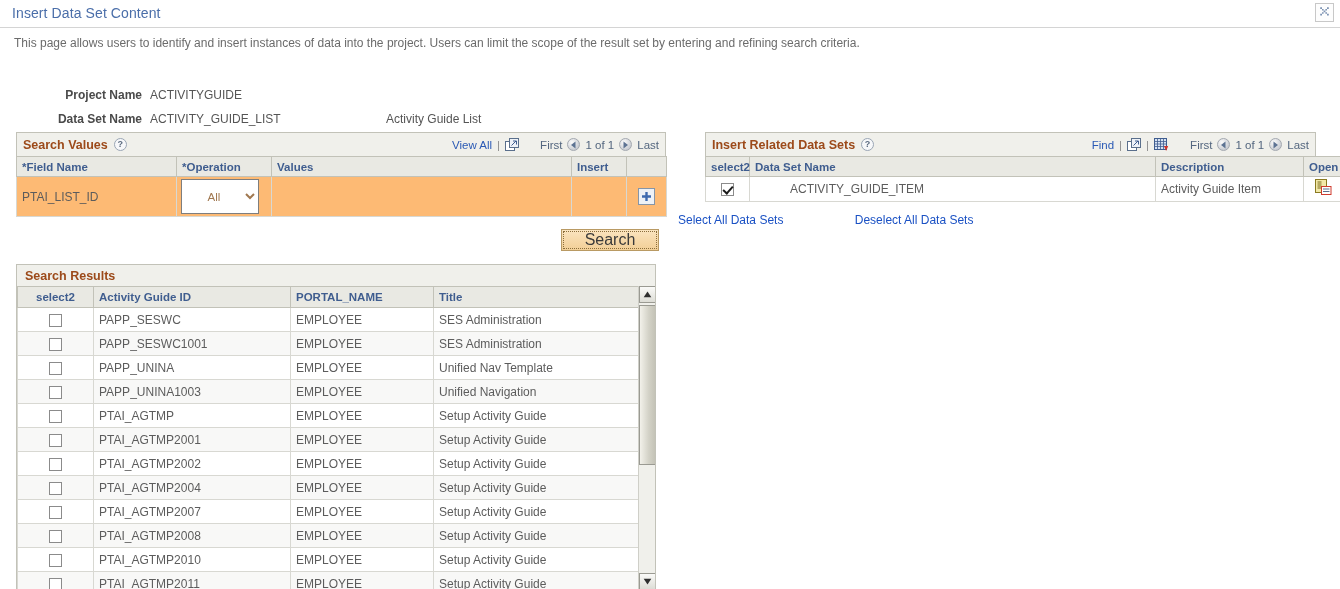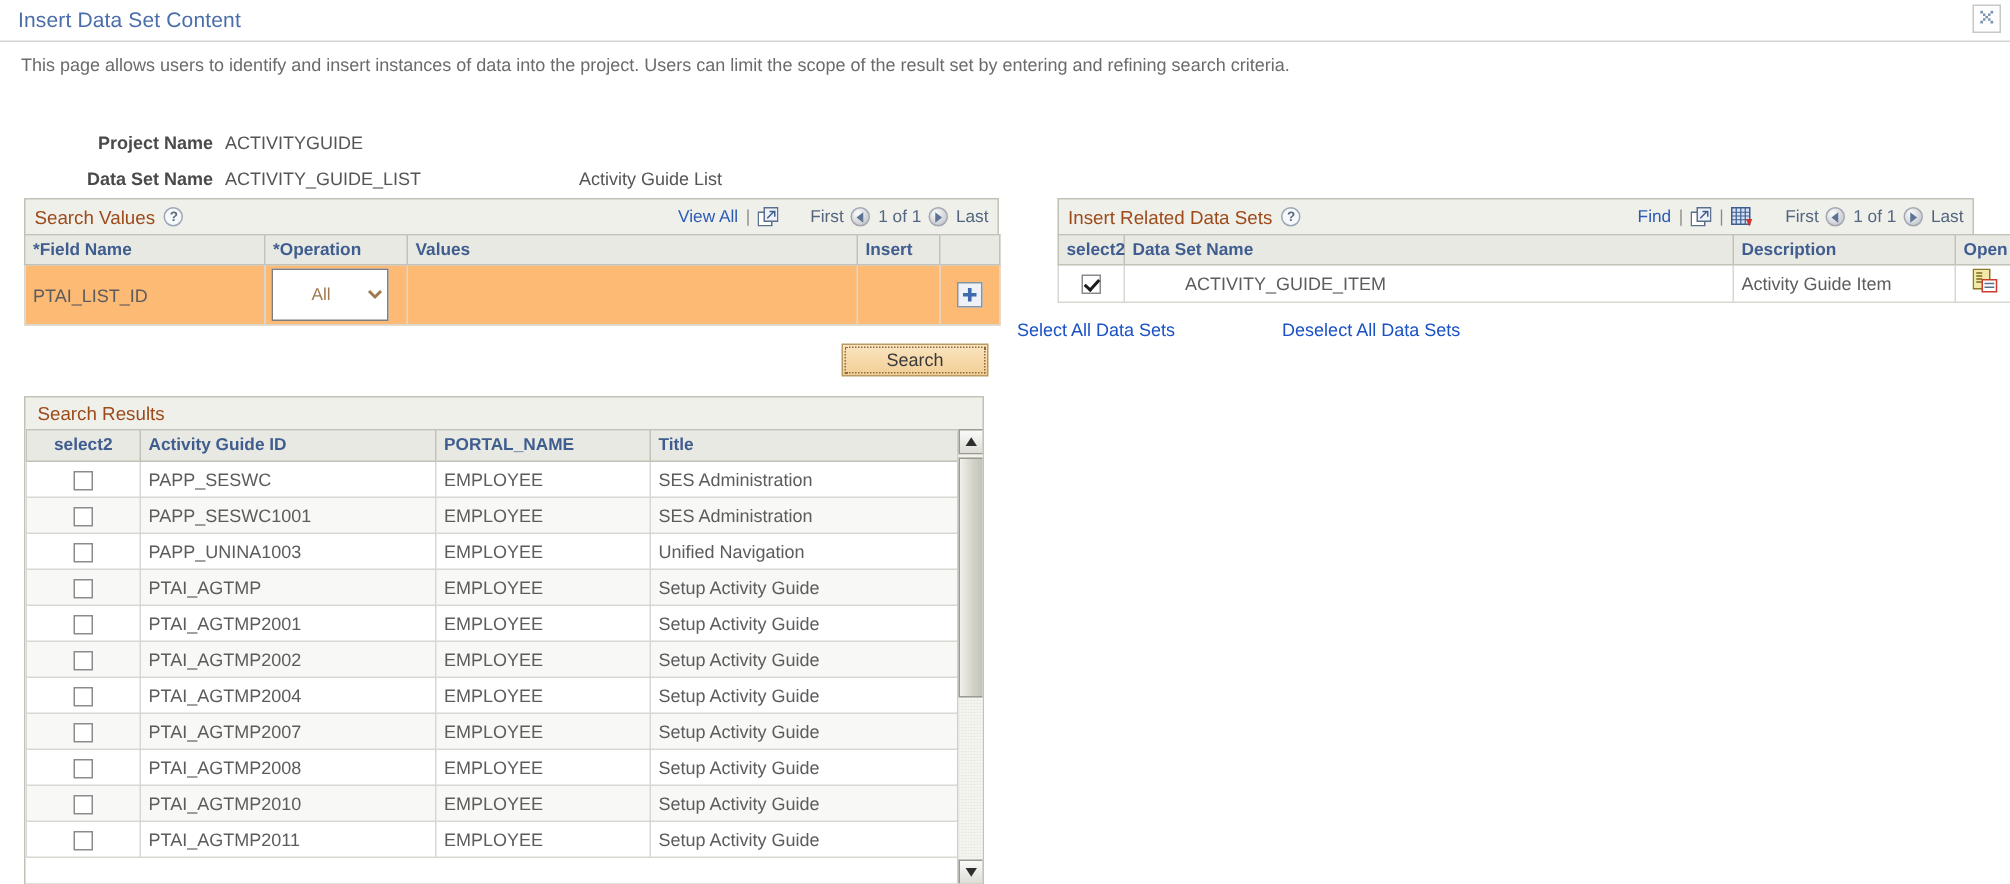--- a/index.html
+++ b/index.html
@@ -71,21 +71,21 @@
   .panel-head {
     height: 24px;
     background: #f0f0eb;
     border: 1px solid #c2c2b8;
     border-bottom: none;
     display: flex;
     align-items: center;
     padding: 0 6px;
   }
   .panel-title {
-    font-weight: normal;
+    font-weight: bold;
     color: #9c4a1a;
     font-size: 12.5px;
     margin-right: 6px;
   }
   .help-icon {
     width: 13px; height: 13px;
     border-radius: 50%;
     border: 1px solid #9aa6b5;
     color: #5b6b80;
     font-size: 9px;
@@ -174,21 +174,21 @@
 
   
   #search-btn {
     position: absolute;
     left: 561px; top: 229px;
     width: 98px; height: 22px;
     background: linear-gradient(to bottom, #fae4c0 0%, #f6d8a8 55%, #f2cf97 100%);
     border: 1px solid #b99a63;
     outline: 1px dotted #8a6d3b;
     outline-offset: -3px;
-    font-size: 12px;
+    font-size: 16px;
     color: #3a3a3a;
     font-family: "Liberation Sans", sans-serif;
     cursor: pointer;
   }
 
   
   #sr-panel { left: 16px; top: 264px; width: 640px; }
   #sr-head {
     height: 22px;
     background: #f0f0eb;
@@ -419,20 +419,26 @@
             <td>SES Administration</td>
           </tr>
           <tr>
             <td class="cell-sel"><input type="checkbox" class="cb" style=""></td>
             <td>PAPP_SESWC1001</td>
             <td>EMPLOYEE</td>
             <td>SES Administration</td>
           </tr>
           <tr>
             <td class="cell-sel"><input type="checkbox" class="cb" style=""></td>
+            <td>PAPP_UNINA</td>
+            <td>EMPLOYEE</td>
+            <td>Unified Nav Template</td>
+          </tr>
+          <tr>
+            <td class="cell-sel"><input type="checkbox" class="cb" style=""></td>
             <td>PAPP_UNINA1003</td>
             <td>EMPLOYEE</td>
             <td>Unified Navigation</td>
           </tr>
           <tr>
             <td class="cell-sel"><input type="checkbox" class="cb" style=""></td>
             <td>PTAI_AGTMP</td>
             <td>EMPLOYEE</td>
             <td>Setup Activity Guide</td>
           </tr>

